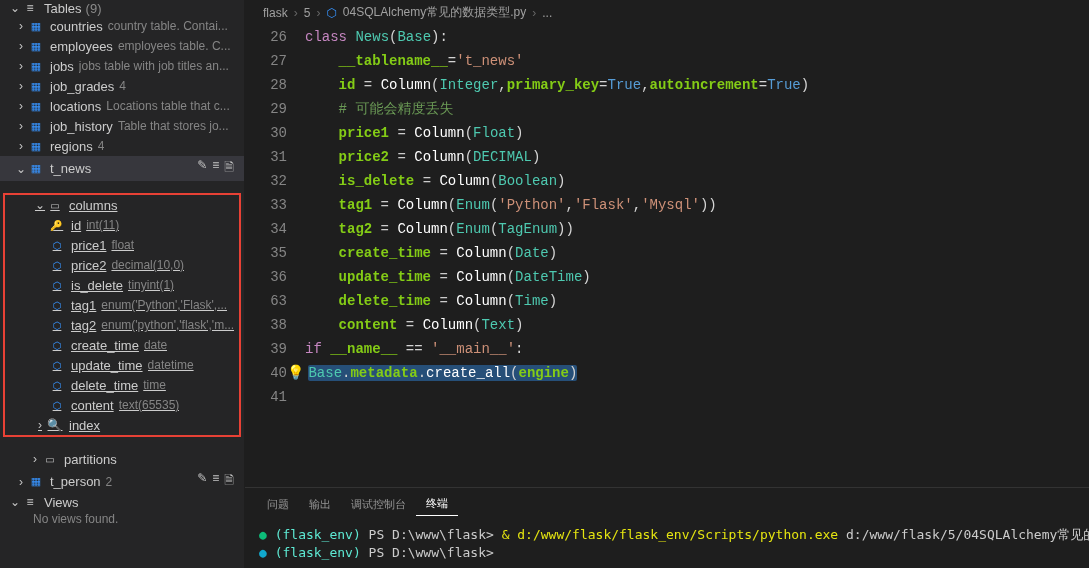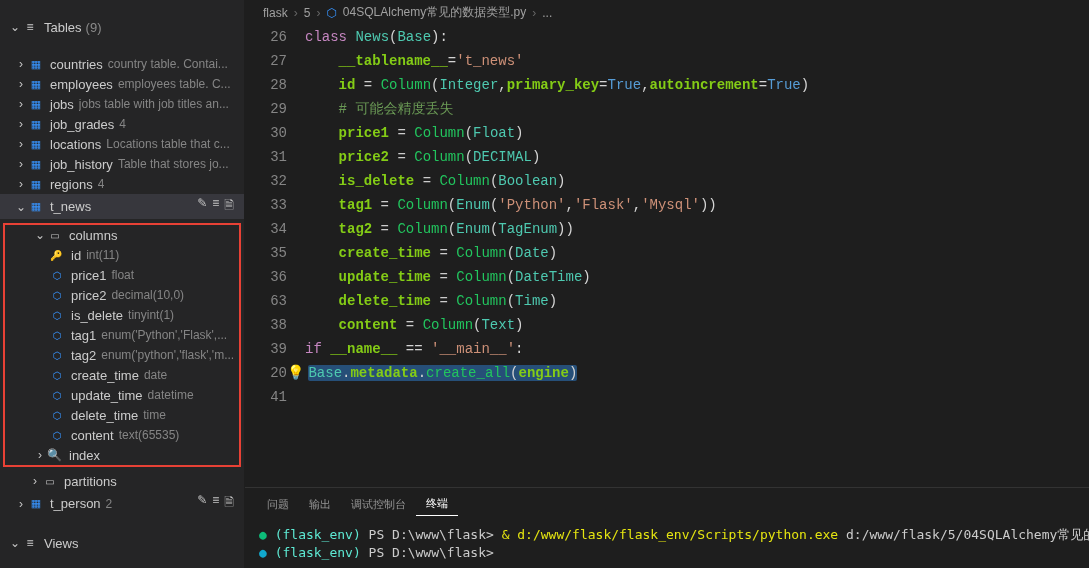--- a/index.html
+++ b/index.html
@@ -16,21 +16,21 @@
 .sidebar {
   width: 245px;
   background: #252526;
   border-right: 1px solid #1e1e1e;
   overflow-y: hidden;
   flex-shrink: 0;
 }
 .section-header {
   display: flex;
   align-items: center;
-  padding: 19px 8px;
+  padding: 0 8px;
   cursor: pointer;
 }
 .chevron {
   width: 14px;
   font-size: 12px;
   color: #c5c5c5;
   text-align: center;
 }
 .chevron.right::before { content: '›'; }
 .chevron.down::before { content: '⌄'; }
@@ -63,21 +63,22 @@
 .folder-icon::before { content: '▭'; font-size: 10px; }
 .col-icon { color: #3794ff; }
 .col-icon::before { content: '⬡'; font-size: 10px; }
 .key-icon { color: #dcdcaa; }
 .key-icon::before { content: '🔑'; font-size: 10px; }
 .item-name { color: #cccccc; }
 .item-desc { color: #858585; margin-left: 5px; font-size: 12px; overflow: hidden; text-overflow: ellipsis; }
 .item-actions { margin-left: auto; display: flex; gap: 5px; padding-right: 6px; color: #c5c5c5; font-size: 12px; }
 .highlight-box {
   border: 2px solid #e84135;
-  margin: 4px 3px;
+  margin: 12px 3px;
+  text-decoration: underline;
 }
 .list-icon::before { content: '≡'; }
 
 .editor-area {
   flex: 1;
   display: flex;
   flex-direction: column;
   position: relative;
 }
 .breadcrumb {
@@ -103,21 +104,21 @@
   text-align: right;
   color: #858585;
   padding-right: 18px;
   user-select: none;
 }
 .gutter .lineno { height: 24px; }
 .code-lines { flex: 1; }
 .code-lines .line { height: 24px; white-space: pre; }
 .kw { color: #c586c0; }
 .cls { color: #4ec9b0; }
-.fn { color: #22c55e; }
+.fn { color: #ffffff; }
 .var { color: #84cc16; font-weight: bold; }
 .str { color: #ce9178; }
 .const { color: #569cd6; }
 .cmt { color: #6a9955; margin-top: 24px; }
 .punc { color: #d4d4d4; }
 .hl { background: #264f78; border-radius: 2px; }
 .bulb { color: #ffcc00; margin-left: -18px; margin-right: 4px; }
 
 .terminal-panel {
   border-top: 1px solid #333;
@@ -326,21 +327,21 @@
         <div class="lineno">30</div>
         <div class="lineno">31</div>
         <div class="lineno">32</div>
         <div class="lineno">33</div>
         <div class="lineno">34</div>
         <div class="lineno">35</div>
         <div class="lineno">36</div>
         <div class="lineno">63</div>
         <div class="lineno">38</div>
         <div class="lineno">39</div>
-        <div class="lineno">20</div>
+        <div class="lineno">40</div>
         <div class="lineno">41</div>
       </div>
     <div class="code-lines" id="code-lines">
         <div class="line"><span class="kw">class </span><span class="cls">News</span><span class="punc">(</span><span class="cls">Base</span><span class="punc">):</span></div>
         <div class="line">    <span class="var">__tablename__</span><span class="punc">=</span><span class="str">'t_news'</span></div>
         <div class="line">    <span class="var">id</span> = <span class="fn">Column</span><span class="punc">(</span><span class="cls">Integer</span><span class="punc">,</span><span class="var">primary_key</span><span class="punc">=</span><span class="const">True</span><span class="punc">,</span><span class="var">autoincrement</span><span class="punc">=</span><span class="const">True</span><span class="punc">)</span></div>
         <div class="line">    <span class="cmt"># 可能会精度丢失</span></div>
         <div class="line">    <span class="var">price1</span> = <span class="fn">Column</span><span class="punc">(</span><span class="cls">Float</span><span class="punc">)</span></div>
         <div class="line">    <span class="var">price2</span> = <span class="fn">Column</span><span class="punc">(</span><span class="cls">DECIMAL</span><span class="punc">)</span></div>
         <div class="line">    <span class="var">is_delete</span> = <span class="fn">Column</span><span class="punc">(</span><span class="cls">Boolean</span><span class="punc">)</span></div>

